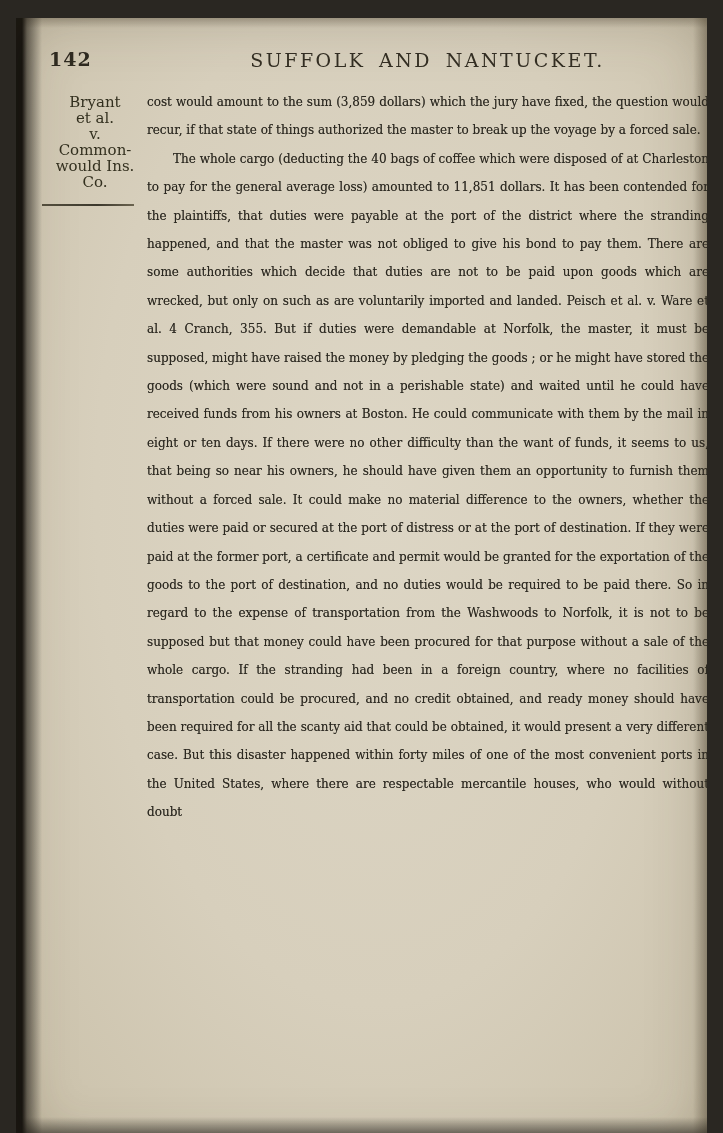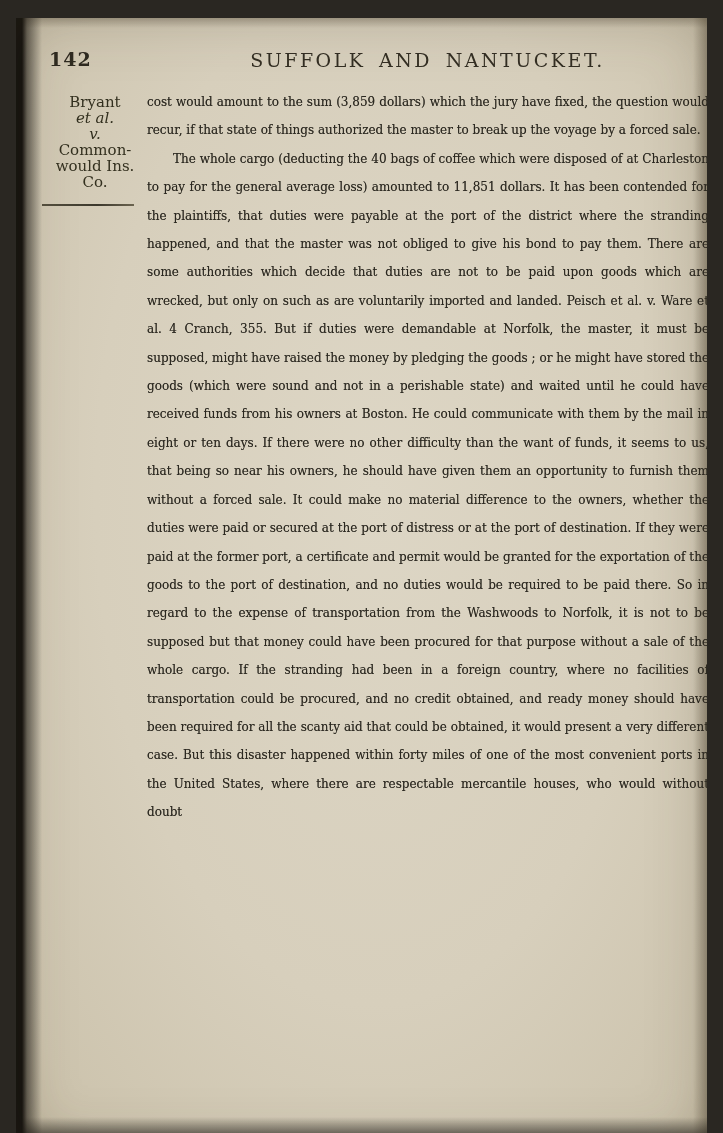--- a/index.html
+++ b/index.html
@@ -29,21 +29,21 @@
   .running-title{
     position:absolute;left:160px;right:28px;top:1px;
     text-align:center;
     font-size:19px;letter-spacing:2.5px;word-spacing:5px;color:#332e23;
   }
   .sidenote{
     position:absolute;left:28px;top:76px;width:102px;
     text-align:center;
     font-size:15px;line-height:16px;color:#33301f;
   }
-  .sidenote .ital{font-style:italic;}
+  .sidenote .ital{}
   .sidenote-rule{
     position:absolute;left:26px;top:186px;width:92px;height:2px;
     background:linear-gradient(90deg,#55503f,#3c382c 60%,#6b6450);
   }
   .body-col{
     position:absolute;left:131px;top:70px;width:562px;
     font-size:12px;line-height:28.4px;
     text-align:justify;
     color:#2b2820;
     text-shadow:0 0 .4px rgba(43,40,32,.55);

